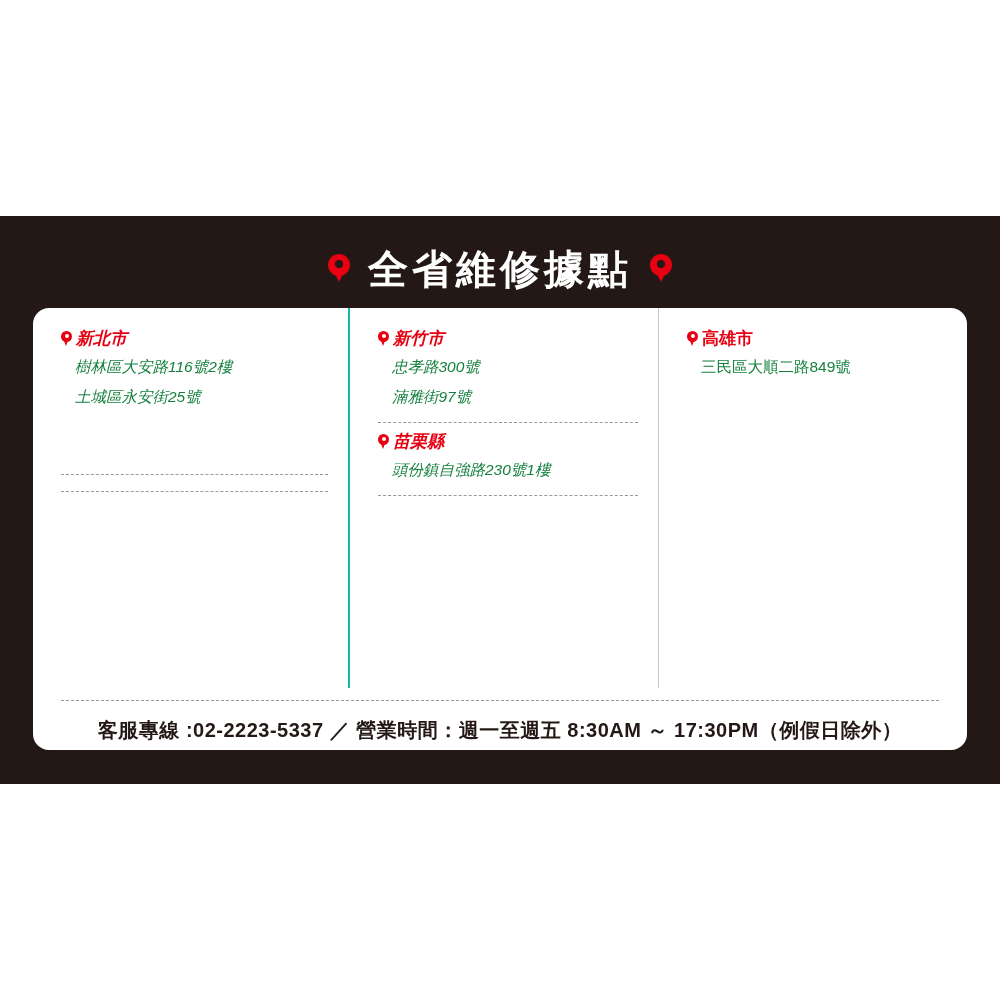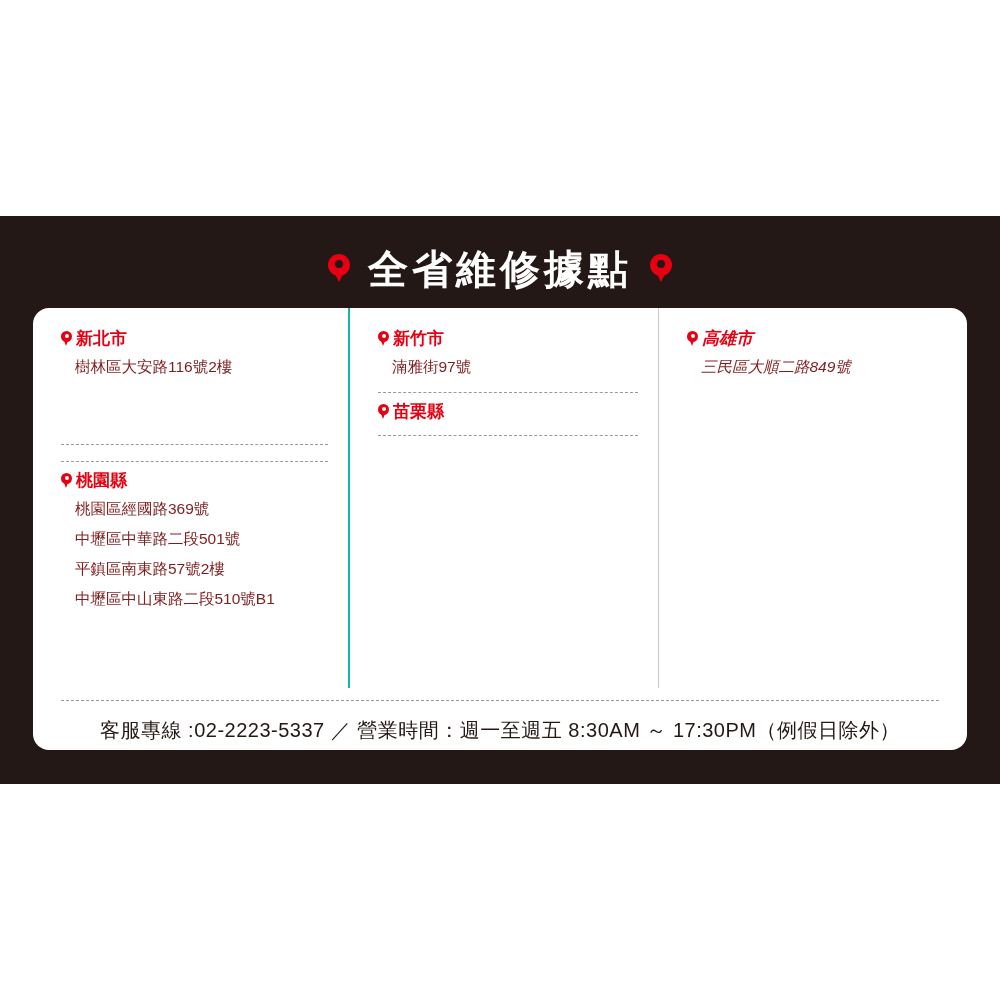--- a/index.html
+++ b/index.html
@@ -96,26 +96,27 @@
     width: 934px;
     height: 380px;
     display: flex;
   }
   .col {
     box-sizing: border-box;
     padding: 18px 20px 0 28px;
   }
   .col.c1 { width: 315px; }
   .col.c2 { width: 310px; border-left: 2px solid #14b8a6; }
-  .col.c3 { width: 309px; border-left: 1px solid #c9c9c9; font-style: italic; }
+  .col.c3 { width: 309px; border-left: 1px solid #c9c9c9; }
 
   .group { margin-bottom: 6px; }
   .group.dashed-bottom {
     border-bottom: 1px dashed #9a9a9a;
     padding-bottom: 10px;
+    font-style: italic;
   }
   .city {
     color: #e60012;
     font-size: 17px;
     font-weight: bold;
     line-height: 26px;
     display: flex;
     align-items: center;
     gap: 4px;
     white-space: nowrap;
@@ -138,42 +139,42 @@
     border-left: 3.5px solid transparent;
     border-right: 3.5px solid transparent;
     border-top: 8px solid #e60012;
   }
   .mini-pin .mo {
     position: absolute; left: 3.5px; top: 3px;
     width: 4px; height: 4px; border-radius: 50%;
     background: #ffffff;
   }
   .addr {
-    color: #7f1d1d;
+    color: #15803d;
     font-size: 15.5px;
     line-height: 30px;
     padding-left: 14px;
     white-space: nowrap;
   }
   .spacer-lg { height: 52px; }
   .spacer-xl { height: 86px; }
 
   .footer {
     position: absolute;
     left: 28px;
     top: 392px;
     width: 878px;
     border-top: 1px dashed #9a9a9a;
     padding-top: 14px;
     text-align: center;
   }
   .footer-text {
     color: #231815;
     font-size: 20px;
-    font-weight: normal;
+    font-weight: bold;
     line-height: 30px;
     white-space: nowrap;
     letter-spacing: 0.5px;
   }
 </style>
 </head>
 <body>
 
 <div id="stage">
 
@@ -200,66 +201,55 @@
         <div class="group dashed-bottom">
           <div class="city">
             <span class="mini-pin">
               <span class="mt"></span>
                 <span class="mh"></span>
                 <span class="mo"></span>
             </span>
             <span>新北市</span>
           </div>
           <div class="addr">樹林區大安路116號2樓</div>
+          <div class="addr">土城區永安街25號</div>
           <div class="spacer-lg"></div>
         </div>
 
         <div class="group dashed-bottom">
         </div>
 
-        <div class="group">
-          <div class="city">
-            <span class="mini-pin">
-              <span class="mt"></span>
-                <span class="mh"></span>
-                <span class="mo"></span>
-            </span>
-            <span>桃園縣</span>
-          </div>
-          <div class="addr">桃園區經國路369號</div>
-          <div class="addr">中壢區中華路二段501號</div>
-          <div class="addr">平鎮區南東路57號2樓</div>
-          <div class="addr">中壢區中山東路二段510號B1</div>
-        </div>
 
       </div>
 
       <div class="col c2">
 
         <div class="group dashed-bottom">
           <div class="city">
             <span class="mini-pin">
               <span class="mt"></span>
                 <span class="mh"></span>
                 <span class="mo"></span>
             </span>
             <span>新竹市</span>
           </div>
+          <div class="addr">忠孝路300號</div>
           <div class="addr">湳雅街97號</div>
         </div>
 
         <div class="group dashed-bottom">
           <div class="city">
             <span class="mini-pin">
               <span class="mt"></span>
                 <span class="mh"></span>
                 <span class="mo"></span>
             </span>
             <span>苗栗縣</span>
           </div>
+          <div class="addr">頭份鎮自強路230號1樓</div>
         </div>
 
         <div class="spacer-xl"></div>
 
 
       </div>
 
       <div class="col c3">
 
         <div class="group">

